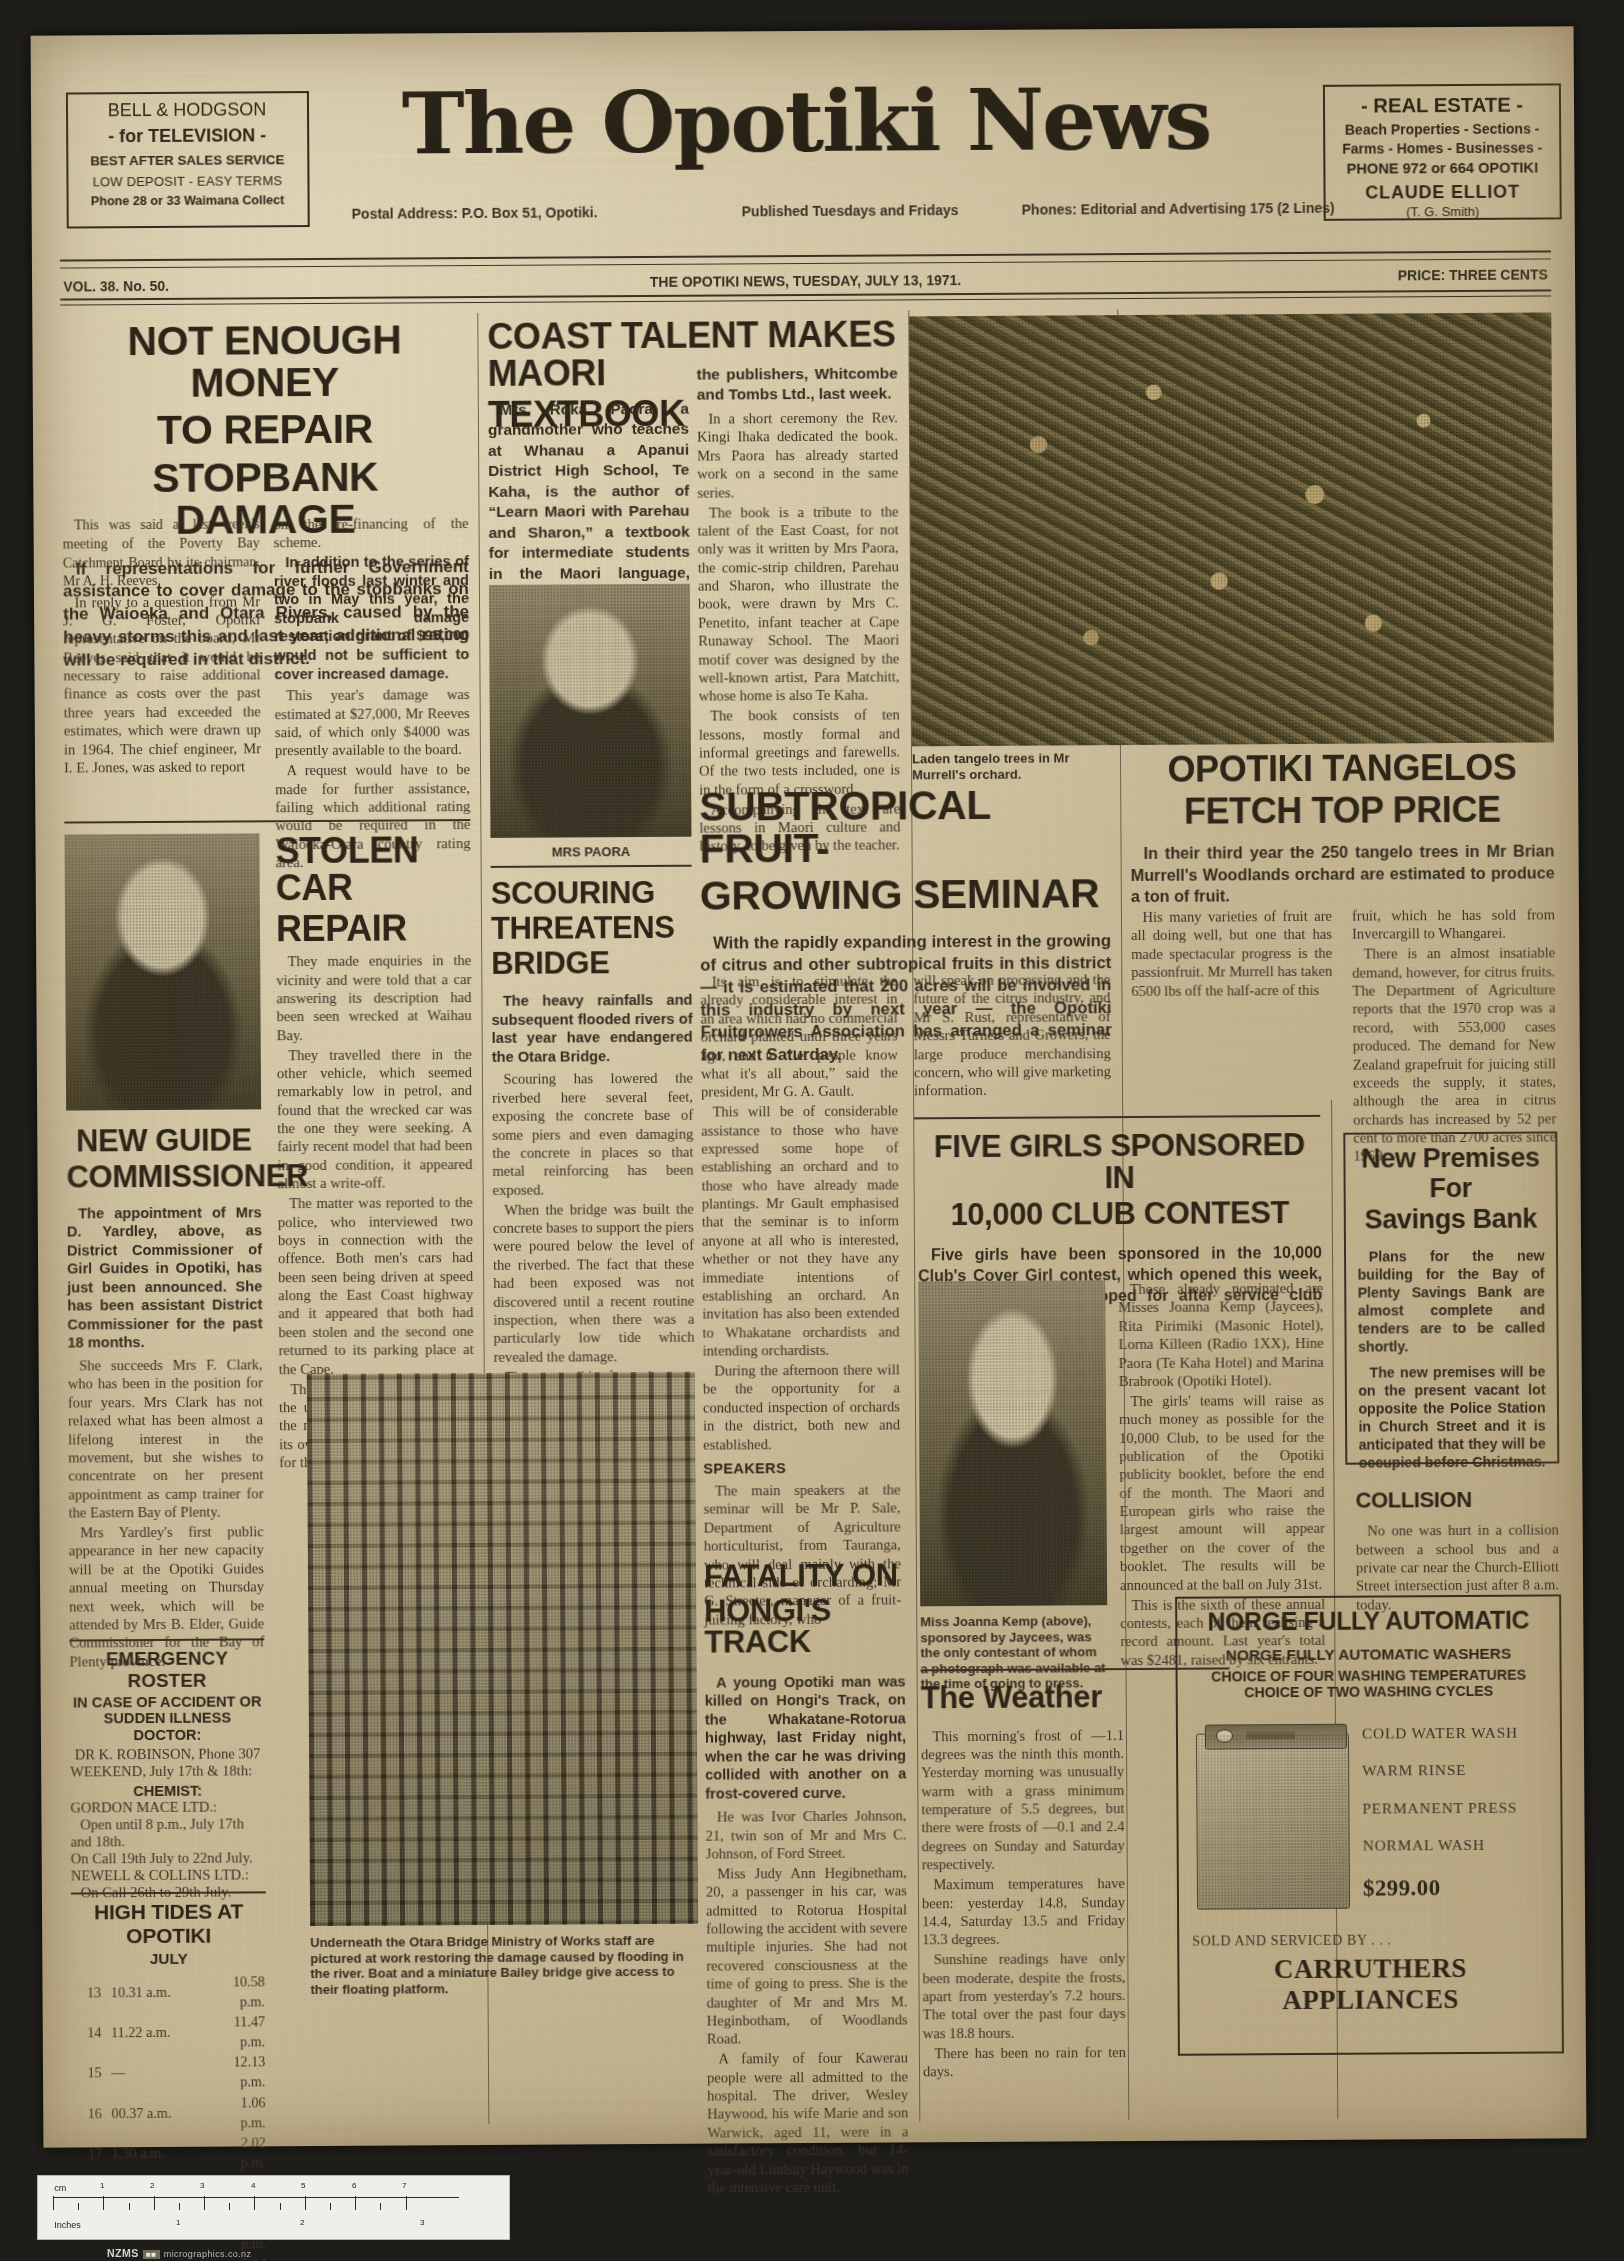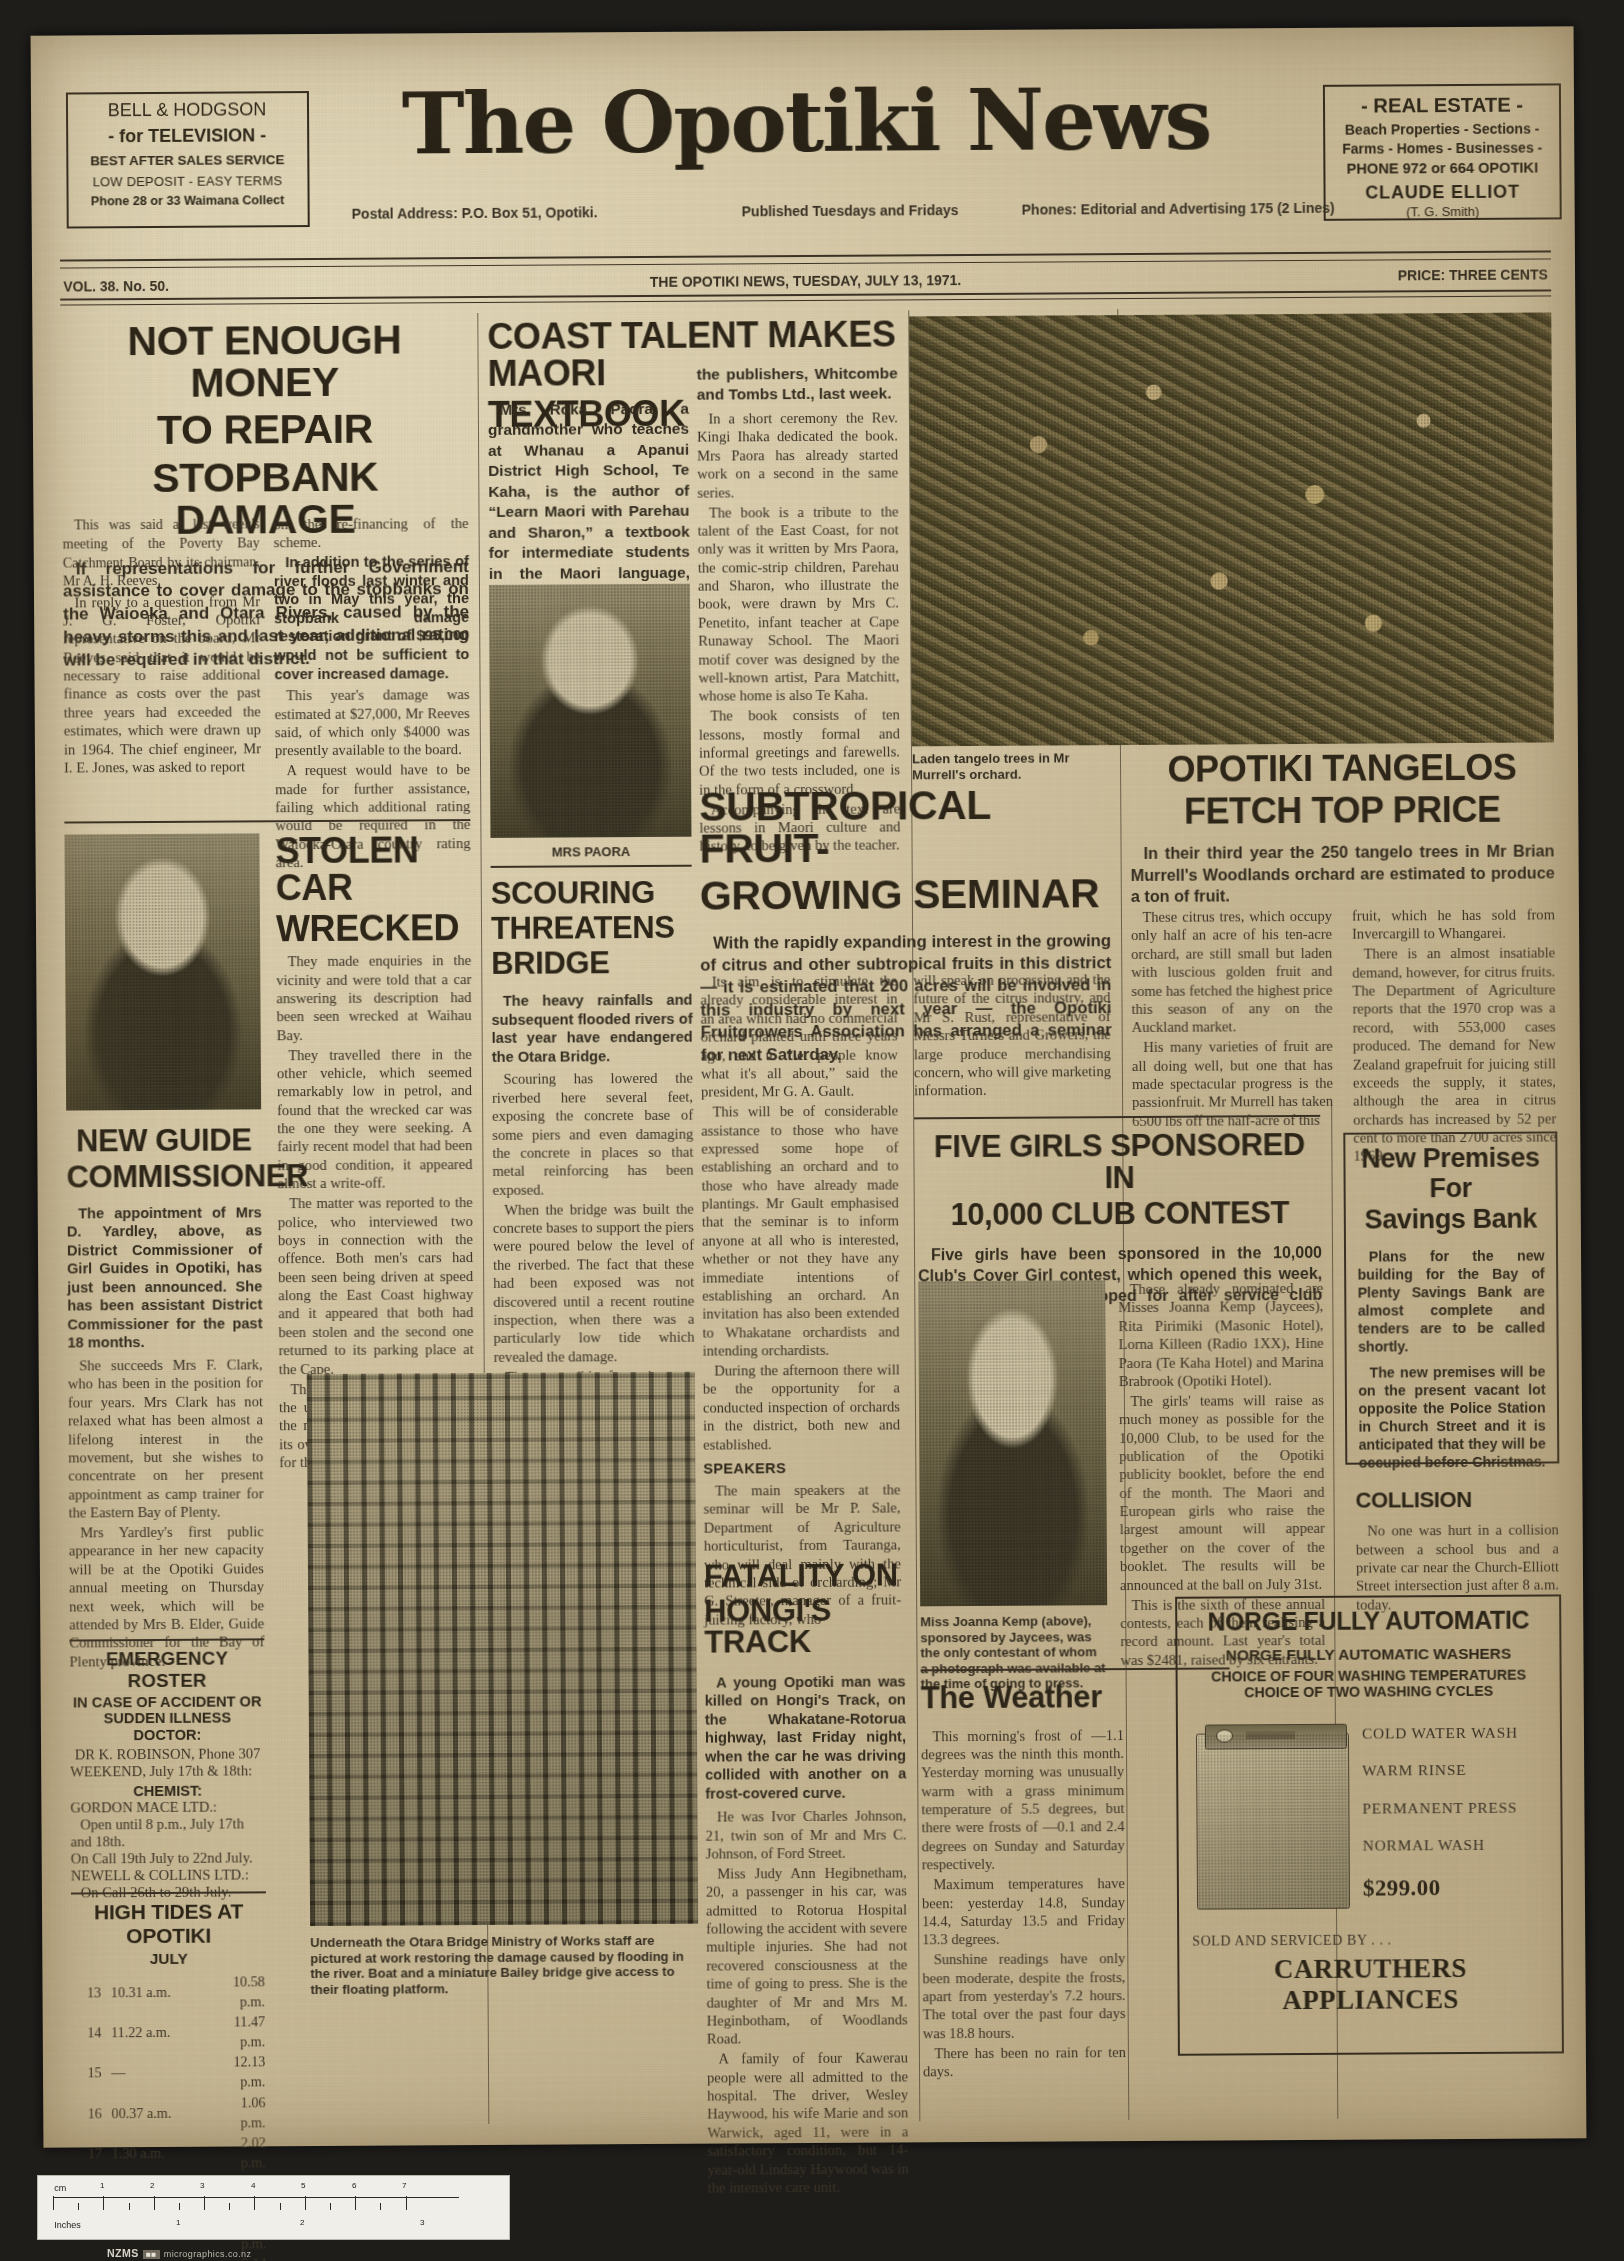--- a/index.html
+++ b/index.html
@@ -208,21 +208,21 @@
       </div>
 
       <div class="rule" style="left:29px;top:786px;width:406px;height:1.6px;"></div>
 
       <div class="photo ph-portrait" style="left:29px;top:799px;width:195px;height:276px;">
         <div class="ht"></div>
       </div>
 
       <div class="col" style="left:240px;top:799px;width:195px;">
         <div class="hd lg">STOLEN CAR</div>
-        <div class="hd lg" style="margin-top:4.1px;">WRECKED</div>
+        <div class="hd lg" style="margin-top:4.1px;">REPAIR</div>
         <div class="body" style="margin-top:4.9px;">
           <p>They made enquiries in the vicinity and were told that a car answering its description had been seen wrecked at Waihau Bay.</p>
           <p>They travelled there in the other vehicle, which seemed remarkably low in petrol, and found that the wrecked car was the one they were seeking. A fairly recent model that had been in good condition, it appeared almost a write-off.</p>
           <p>The matter was reported to the police, who interviewed two boys in connection with the offence. Both men's cars had been seen being driven at speed along the East Coast highway and it appeared that both had been stolen and the second one returned to its parking place at the Cape.</p>
           <p>The unfortunate fisherman had the unpleasant task of breaking the news of the wrecked car to its owner, who had lent it to him for the weekend.</p>
         </div>
       </div>
 
       <div class="col" style="left:29px;top:1090px;width:195px;">
         <div class="hd md" style="text-align:center;">NEW GUIDE</div>
@@ -368,21 +368,20 @@
       <div class="col caption" style="left:877px;top:721px;width:203px;">Laden tangelo trees in Mr Murrell's orchard.</div>
 
       <div class="col" style="left:1095px;top:723px;width:424px;">
         <div class="hd lg" style="text-align:center;">OPOTIKI TANGELOS</div>
         <div class="hd lg" style="text-align:center;margin-top:4.9px;">FETCH TOP PRICE</div>
         <div class="lead" style="margin-top:13px;font-size:16.2px;line-height:1.33;">
           <p>In their third year the 250 tangelo trees in Mr Brian Murrell's Woodlands orchard are estimated to produce a ton of fruit.</p>
         </div>
       </div>
       <div class="col body" style="left:1095px;top:879px;width:201px;">
-        <p>These citrus tres, which occupy only half an acre of his ten-acre orchard, are still small but laden with luscious golden fruit and some has fetched the highest price this season of any on the Auckland market.</p>
         <p>His many varieties of fruit are all doing well, but one that has made spectacular progress is the passionfruit. Mr Murrell has taken 6500 lbs off the half-acre of this</p>
       </div>
       <div class="col body" style="left:1316px;top:879px;width:203px;">
         <p style="text-indent:0;">fruit, which he has sold from Invercargill to Whangarei.</p>
         <p>There is an almost insatiable demand, however, for citrus fruits. The Department of Agriculture reports that the 1970 crop was a record, with 553,000 cases produced. The demand for New Zealand grapefruit for juicing still exceeds the supply, it states, although the area in citrus orchards has increased by 52 per cent to more than 2700 acres since 1969.</p>
       </div>
 
       <div class="rule" style="left:877px;top:1087px;width:406px;height:1.6px;"></div>
       <div class="col" style="left:880px;top:1101px;width:404px;">
         <div class="hd md" style="text-align:center;">FIVE GIRLS SPONSORED IN</div>

